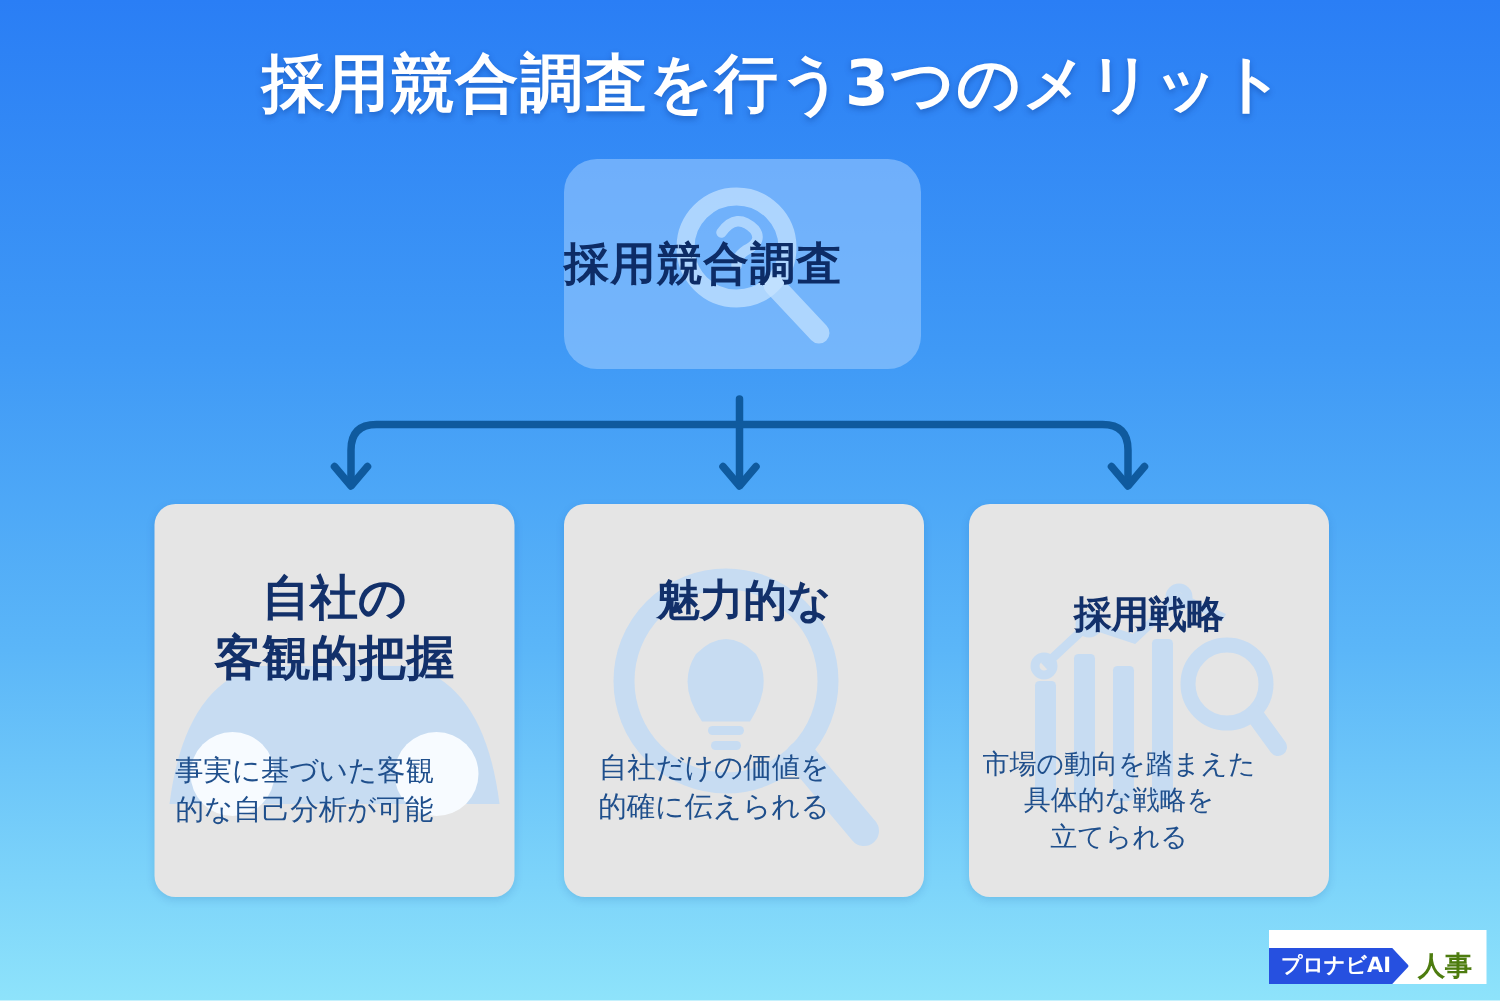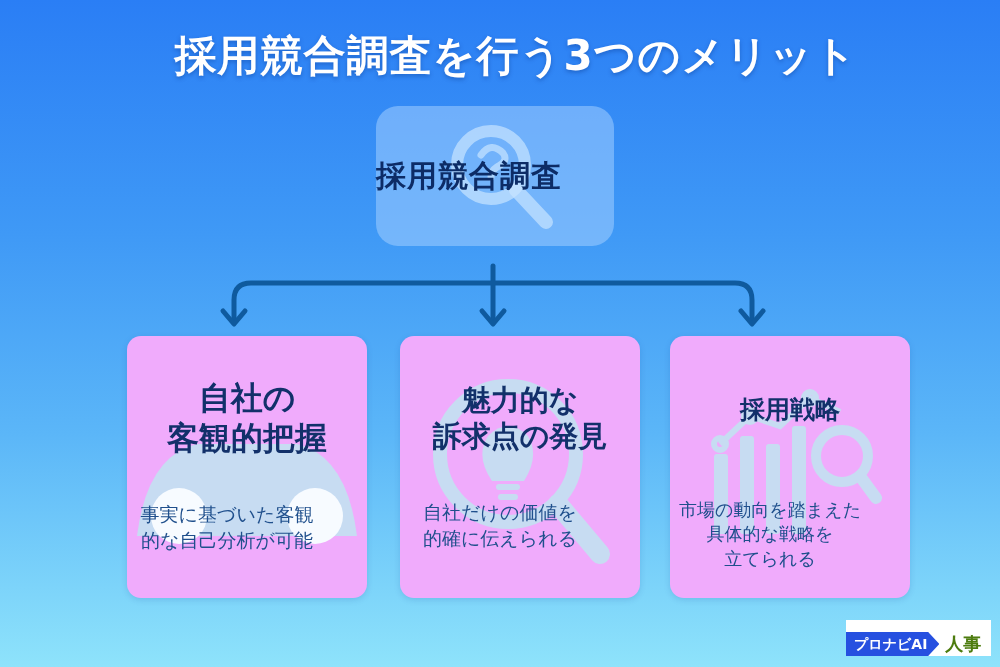--- a/index.html
+++ b/index.html
@@ -19,23 +19,22 @@
     border-radius:22px; background: rgba(160,205,255,0.55);
     display:flex; align-items:center; 
   }
   .center-box .bg-icon { position:absolute; left:70px; top:14px; width:110px; height:115px; }
   .center-box .label {
     position:relative; color:#0d2c66; font-size:30px; font-weight:bold; letter-spacing:1px;
   }
   .connector { position:absolute; left:0; top:0; width:1000px; height:667px; pointer-events:none; }
   .card {
     position:absolute; top:336px; width:240px; height:262px; border-radius:14px;
-    background:#f0abfc; box-shadow: 0 2px 6px rgba(0,60,140,0.15);
+    background:#e5e5e5; box-shadow: 0 2px 6px rgba(0,60,140,0.15);
     overflow:hidden;
-    margin-left:24px;
   }
   .card .bg-icon { position:absolute; left:0; top:0; width:240px; height:262px; }
   .card .heading {
     position:absolute; left:0; width:240px; text-align:center;
     color:#12306a; font-weight:bold; line-height:1.25;
   }
   .card .desc {
     position:absolute; left:0; width:200px; text-align:center;
     color:#1f4f8c; font-size:19px; line-height:1.35;
   }
@@ -102,21 +101,20 @@
 <div class="card" id="card2">
   <svg class="bg-icon" viewBox="0 0 240 262">
     <circle cx="108" cy="118" r="68" fill="none" stroke="#c7dcf2" stroke-width="14"></circle>
     <line x1="158" y1="168" x2="200" y2="218" stroke="#c7dcf2" stroke-width="20" stroke-linecap="round"></line>
     <path d="M92 145 Q75 120 88 100 Q108 80 128 100 Q140 120 124 145 Z" fill="#c7dcf2"></path>
     <rect x="96" y="148" width="24" height="6" rx="3" fill="#c7dcf2"></rect>
     <rect x="98" y="158" width="20" height="6" rx="3" fill="#c7dcf2"></rect>
   </svg>
   <div class="heading">
     <div>魅力的な</div>
-    <div>訴求点の発見</div>
   </div>
   <div class="desc">
     <div>自社だけの価値を</div>
     <div>的確に伝えられる</div>
   </div>
 </div>
 
 <div class="card" id="card3">
   <svg class="bg-icon" viewBox="0 0 240 262">
     <g fill="#c7dcf2">

